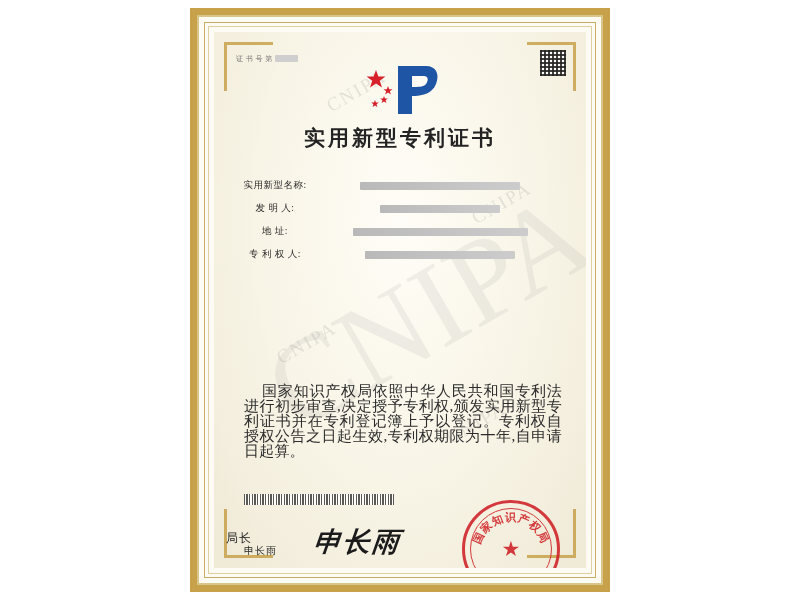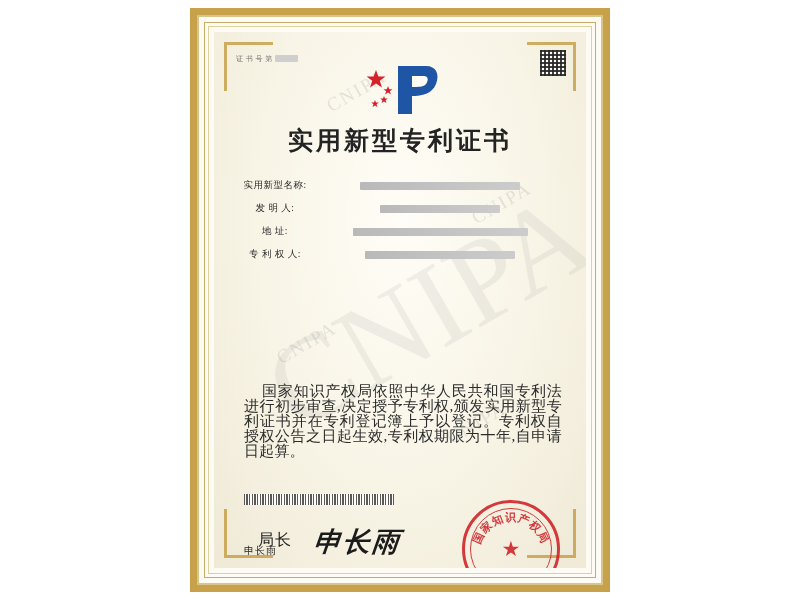--- a/index.html
+++ b/index.html
@@ -116,21 +116,21 @@
     position:absolute;left:50%;top:30px;
     transform:translateX(-50%);
     width:92px;height:56px;
   }
 
   .title{
     position:absolute;left:0;right:0;top:92px;
     text-align:center;
     font-family:"Liberation Serif", serif;
     font-weight:bold;
-    font-size:25px;
+    font-size:21px;
     letter-spacing:3px;
     color:#232323;
   }
 
   
   .fields{
     position:absolute;left:24px;right:18px;top:142px;
     font-family:"Liberation Serif", serif;
     font-size:9.5px;color:#2a2a2a;
   }
@@ -179,23 +179,23 @@
     position:absolute;left:30px;top:462px;
     width:150px;height:11px;
     background:repeating-linear-gradient(90deg,
       #333 0 1px, #fff 1px 2px, #333 2px 4px, #fff 4px 5px,
       #333 5px 6px, #fff 6px 8px);
     opacity:.8;
   }
 
   
   .sig-label{
-    position:absolute;left:44px;top:498px;
-    font-family:"Liberation Serif", serif;
-    font-size:16px;color:#232323;letter-spacing:1px;
+    position:absolute;left:12px;top:498px;
+    font-family:"Liberation Serif", serif;
+    font-size:12px;color:#232323;letter-spacing:1px;
   }
   .sig-name{
     position:absolute;left:30px;top:512px;
     font-family:"Liberation Serif", serif;
     font-size:10px;color:#232323;letter-spacing:1px;
   }
   .sig-script{
     position:absolute;left:100px;top:492px;
     font-family:"Liberation Serif", serif;
     font-size:27px;color:#1b1b1b;

